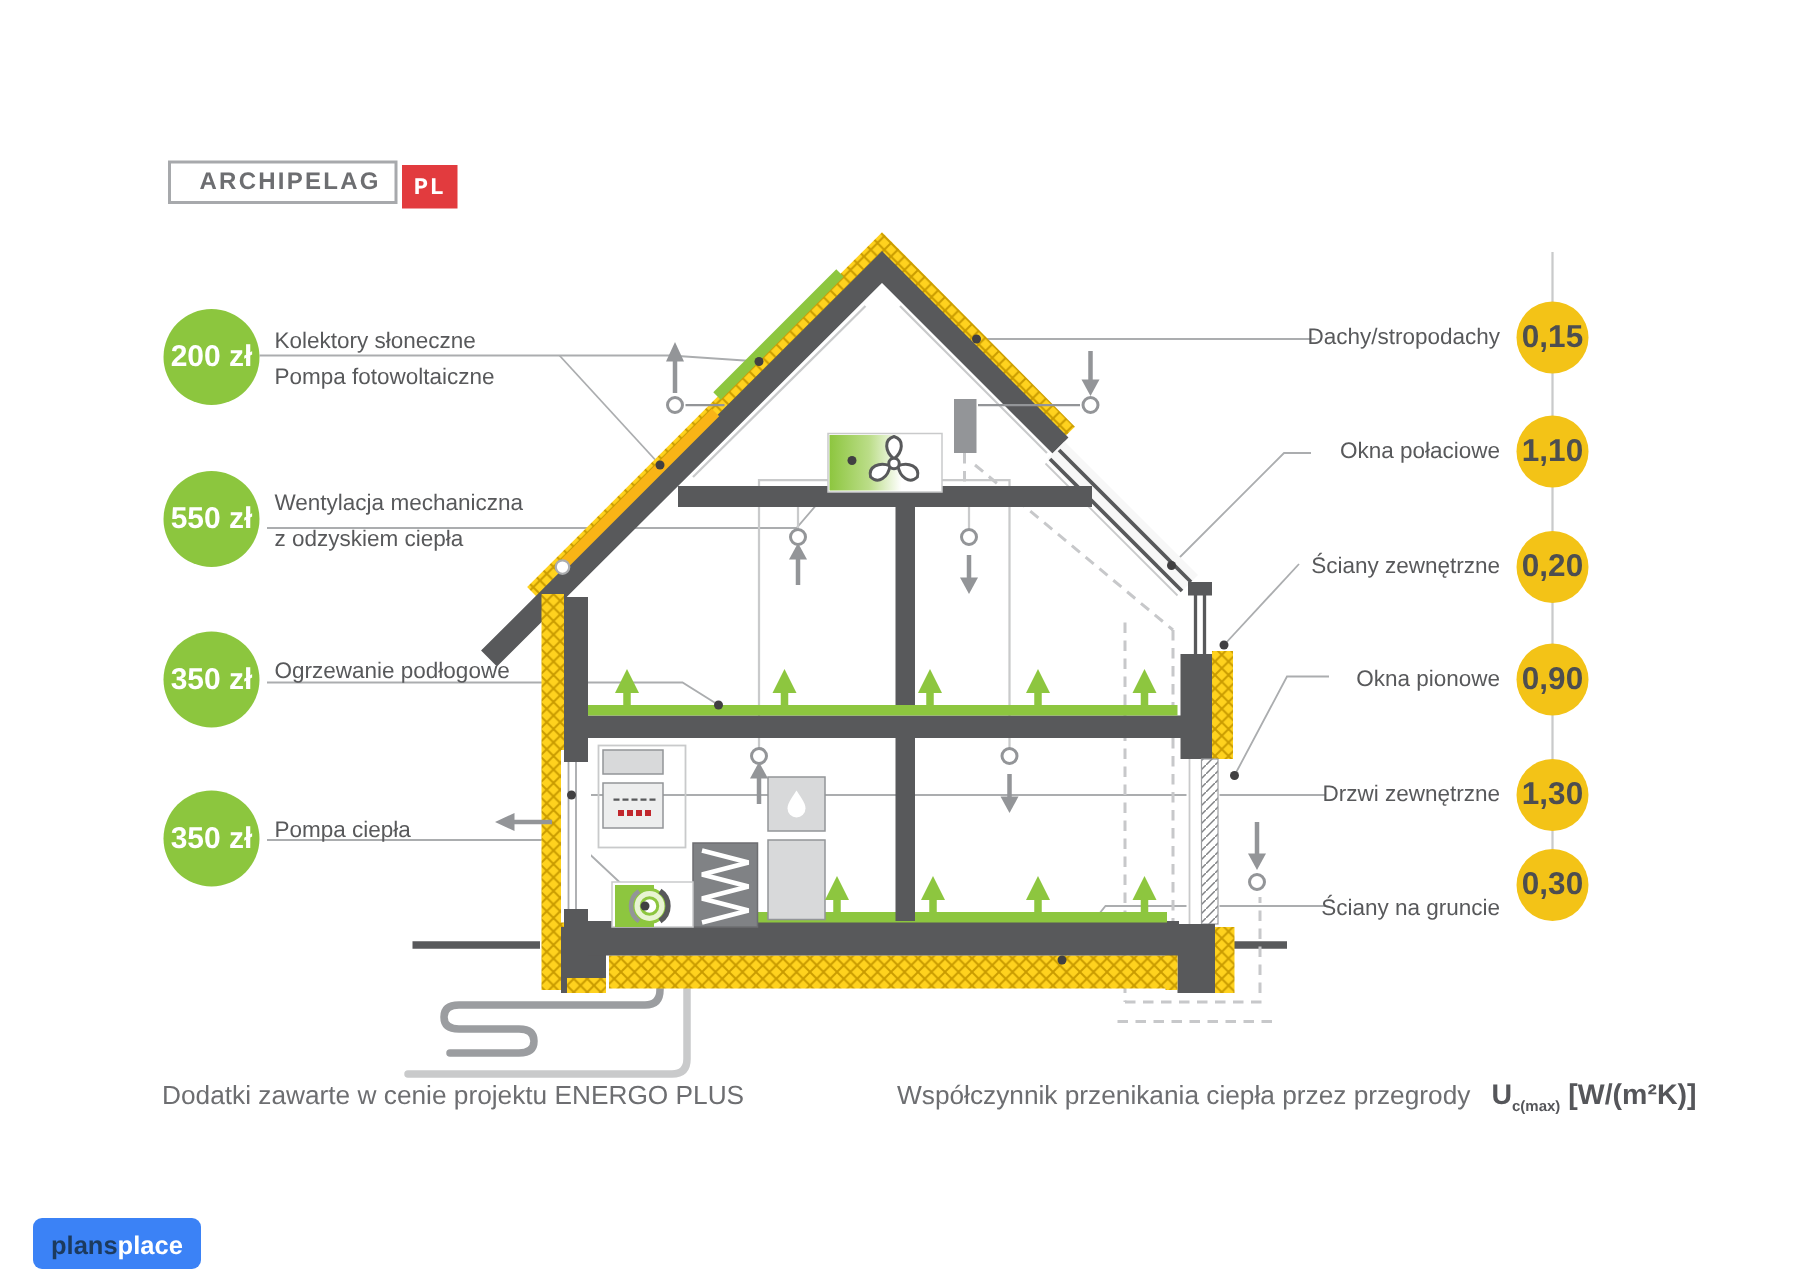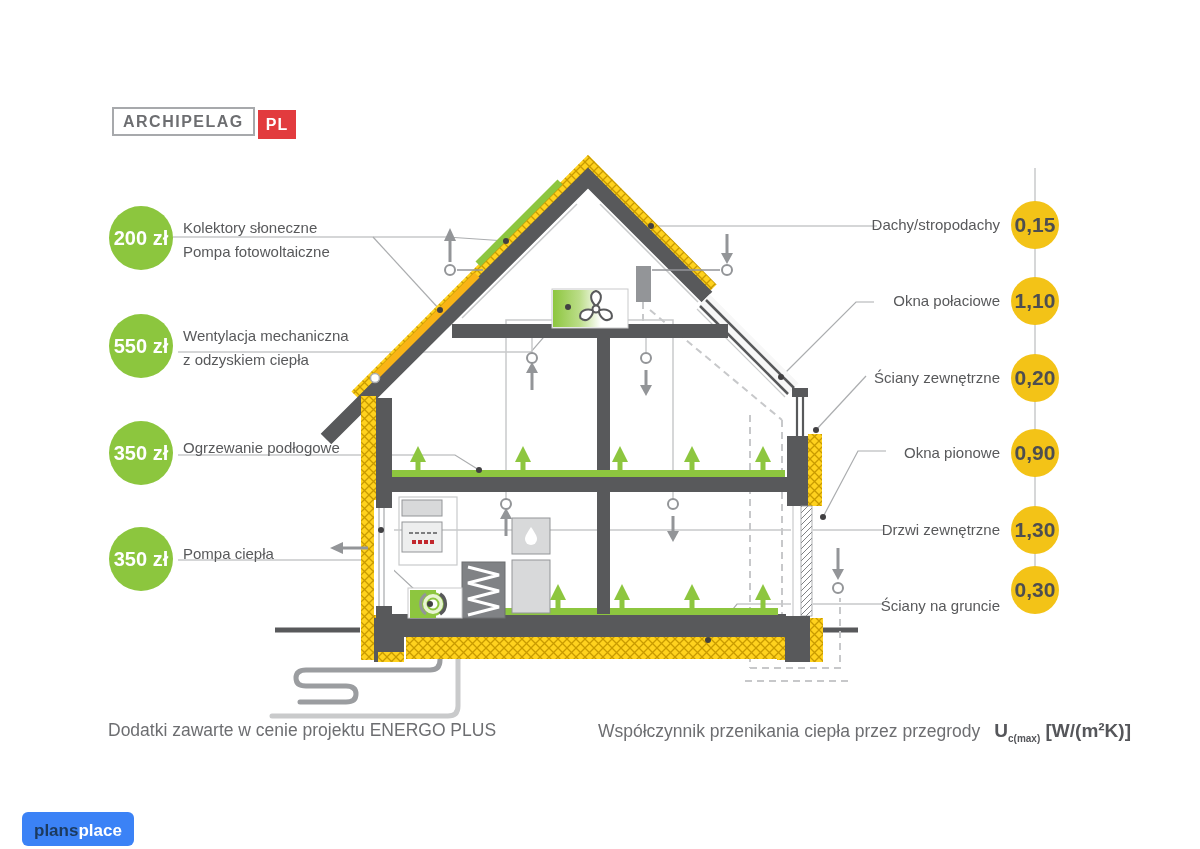--- a/index.html
+++ b/index.html
@@ -3,23 +3,23 @@
 <meta charset="utf-8">
 <style>
   html,body{margin:0;padding:0;background:#fff;}
   #stage{position:relative;width:1200px;height:849px;background:#fff;overflow:hidden;
          font-family:"Liberation Sans",sans-serif;}
   #diagram-svg{position:absolute;left:0;top:0;}
 
   
   .brand{position:absolute;left:112px;top:107px;display:flex;align-items:flex-start;}
   .brand-box{border:2px solid #A7A9AC;color:#6D6E71;font-weight:bold;font-size:16px;
-             letter-spacing:1.5px;padding:4px 9px 3px 9px;}
+             letter-spacing:1.5px;padding:4px 9px 3px 19px;}
   .brand-pl{background:#E23B3E;color:#fff;font-weight:bold;font-size:16px;
-            padding:6px 8px 5px 8px;margin-left:3px;position:relative;top:3px;letter-spacing:1px;}
+            padding:6px 8px 5px 8px;margin-left:3px;position:relative;top:3px;letter-spacing:1px;font-family:Liberation Mono, monospace;}
 
   
   .price-circle{position:absolute;left:109px;width:64px;height:64px;border-radius:50%;
                 background:#8CC63E;color:#fff;font-weight:bold;font-size:20px;
                 display:flex;align-items:center;justify-content:center;}
   .left-label{position:absolute;left:183px;color:#58595B;font-size:15px;line-height:24px;white-space:nowrap;}
 
   
   .val-circle{position:absolute;left:1011px;width:48px;height:48px;border-radius:50%;
               background:#F3C317;color:#4D4E50;font-weight:bold;font-size:21px;

